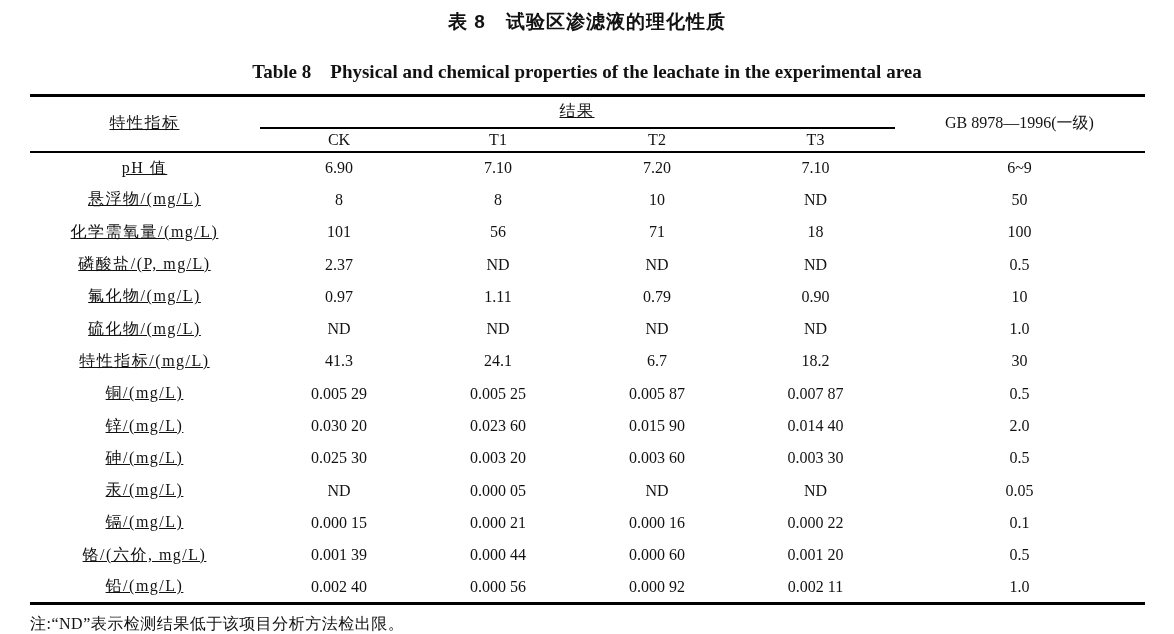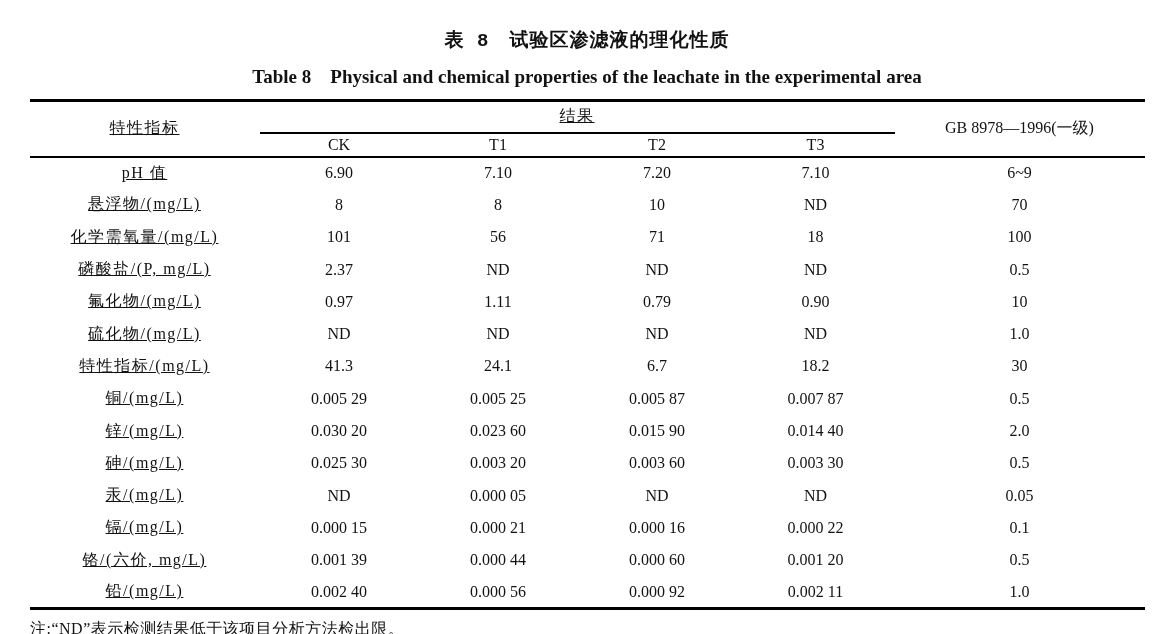--- a/index.html
+++ b/index.html
@@ -7,29 +7,29 @@
   body {
     width: 1174px;
     height: 634px;
     font-family: "Liberation Serif", "DejaVu Serif", serif;
     color: #121212;
     overflow: hidden;
   }
   .page { width: 1174px; height: 634px; position: relative; }
 
   .title-zh {
-    padding-top: 27px;
+    padding-top: 9px;
     text-align: center;
-    font-family: Liberation Mono, monospace;
+    font-family: Liberation Sans, sans-serif;
     font-weight: bold;
     font-size: 19px;
     letter-spacing: 1px;
   }
   .title-en {
-    margin-top: 11px;
+    margin-top: 24px;
     text-align: center;
     font-weight: bold;
     font-size: 19px;
   }
 
   table.data-table {
     width: 1115px;
     margin: 9px auto 0 auto;
     border-collapse: collapse;
     table-layout: fixed;
@@ -96,21 +96,21 @@
           <td>7.20</td>
           <td>7.10</td>
           <td>6~9</td>
         </tr>
         <tr>
           <td class="cjk">悬浮物/(mg/L)</td>
           <td>8</td>
           <td>8</td>
           <td>10</td>
           <td>ND</td>
-          <td>70</td>
+          <td>50</td>
         </tr>
         <tr>
           <td class="cjk">化学需氧量/(mg/L)</td>
           <td>101</td>
           <td>56</td>
           <td>71</td>
           <td>18</td>
           <td>100</td>
         </tr>
         <tr>

